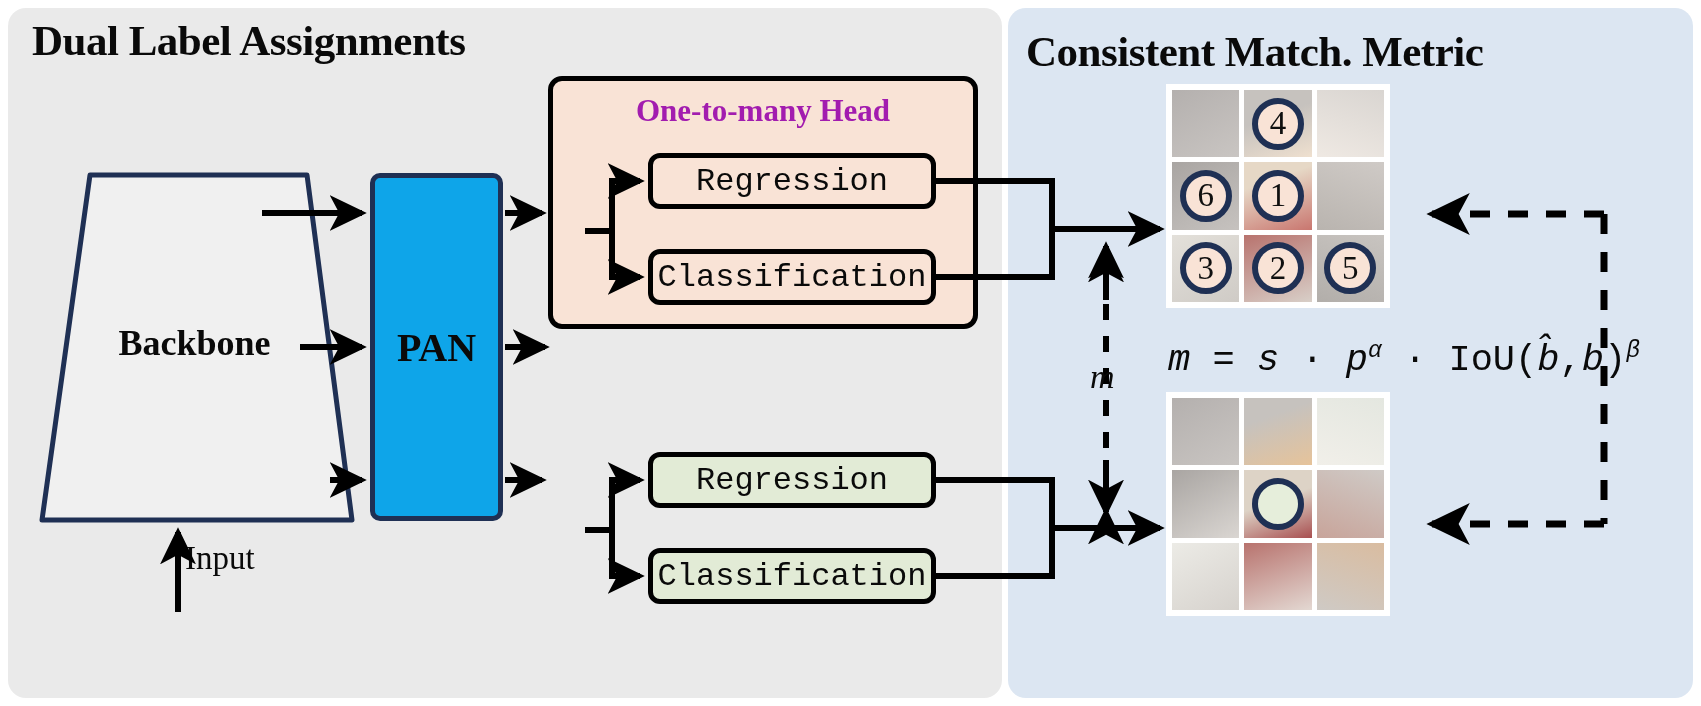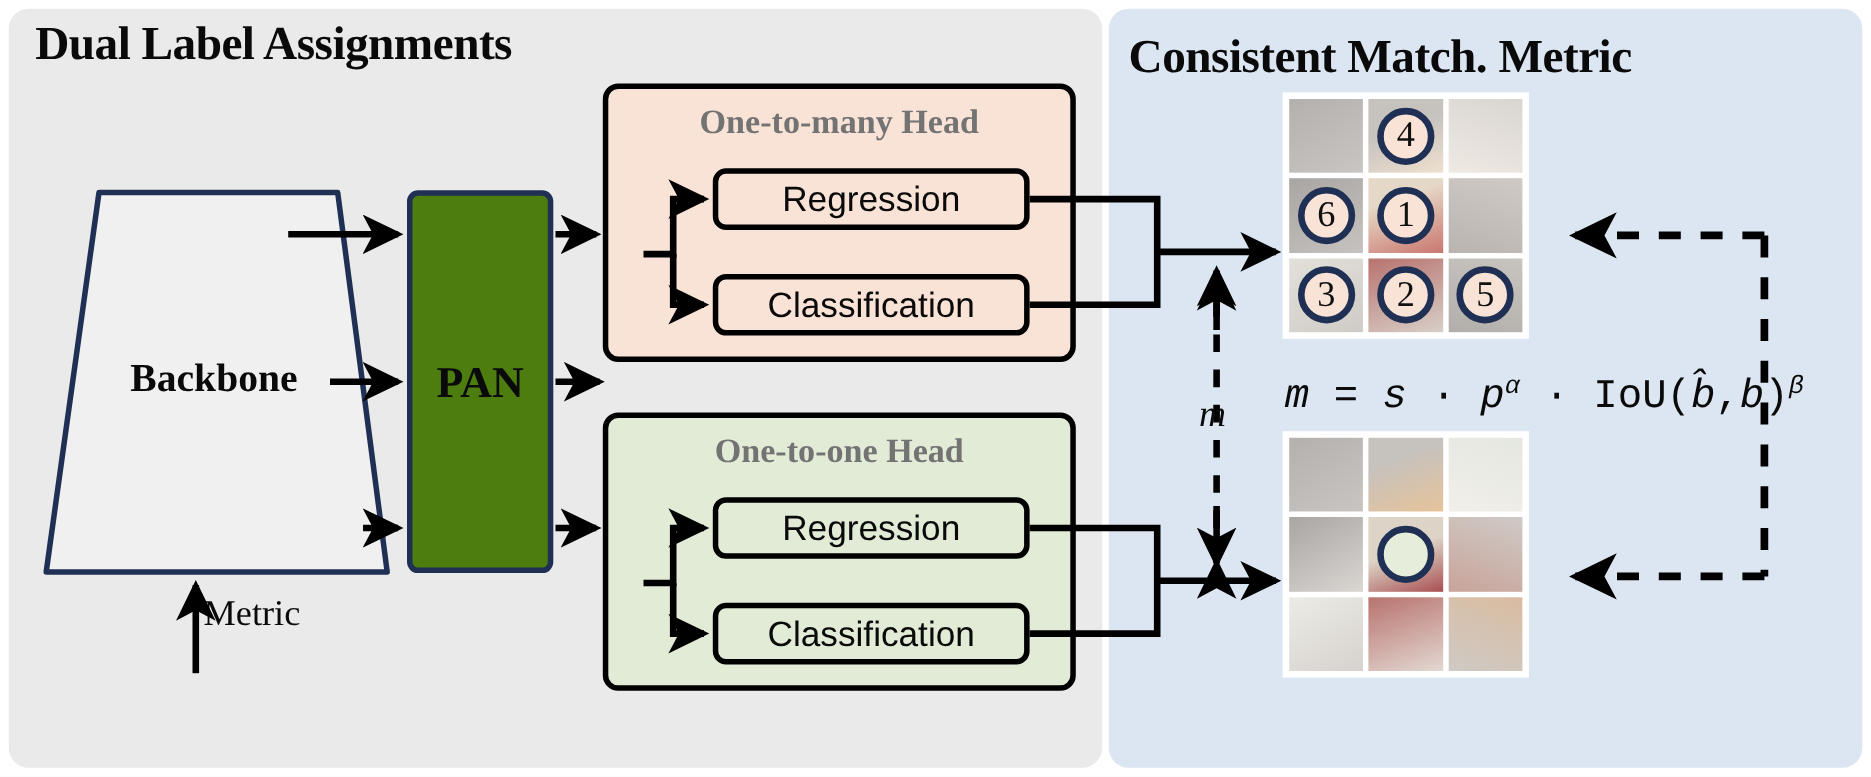--- a/index.html
+++ b/index.html
@@ -13,31 +13,31 @@
   .panel-title{position:absolute;font-weight:bold;color:#0a0a0a;
        font-family:"Liberation Serif",serif;letter-spacing:-0.5px;white-space:nowrap;}
   #left-title{left:32px;top:16px;font-size:43px;}
   #right-title{left:1026px;top:16px;font-size:43px;margin-top:11px;}
 
   
   .head-box{position:absolute;border:5px solid #000;border-radius:14px;box-sizing:border-box;}
   #otm-box{left:548px;top:76px;width:430px;height:253px;background:#f9e3d6;}
   #oto-box{left:548px;top:375px;width:430px;height:253px;background:#e2ebd6;}
   .head-title{position:absolute;left:0;right:0;top:12px;text-align:center;
-       font-weight:bold;font-size:31px;color:#737373;font-family:"Liberation Serif",serif;}
+       font-weight:bold;font-size:31px;color:#a21caf;font-family:"Liberation Serif",serif;}
 
   .sub-box{position:absolute;border:5px solid #000;border-radius:12px;box-sizing:border-box;
        display:flex;align-items:center;justify-content:center;
-       font-size:32px;color:#0a0a0a;font-family:Liberation Sans, sans-serif;background:inherit;}
+       font-size:32px;color:#0a0a0a;font-family:Liberation Mono, monospace;background:inherit;}
   .otm-sub{background:#f9e3d6;}
   .oto-sub{background:#e2ebd6;}
   #backbone-label{position:absolute;left:42px;top:322px;width:305px;text-align:center;
        font-size:36px;font-weight:bold;color:#0a0a0a;font-family:"Liberation Serif",serif;}
   #pan-box{position:absolute;left:370px;top:173px;width:133px;height:348px;
-       background:#4d7c0f;border:5px solid #1f3054;border-radius:10px;box-sizing:border-box;
+       background:#0ea5e9;border:5px solid #1f3054;border-radius:10px;box-sizing:border-box;
        display:flex;align-items:center;justify-content:center;}
   #pan-label{font-size:40px;font-weight:bold;color:#0a0a0a;font-family:"Liberation Serif",serif;}
   #input-label{position:absolute;left:185px;top:540px;font-size:33px;color:#0a0a0a;
        font-family:"Liberation Serif",serif;}
 
   
   .img-grid{position:absolute;background:#ffffff;padding:6px;box-sizing:border-box;
        display:grid;grid-template-columns:repeat(3,1fr);grid-template-rows:repeat(3,1fr);gap:5px;}
   #grid-top{left:1166px;top:84px;width:224px;height:224px;}
   #grid-bot{left:1166px;top:392px;width:224px;height:224px;}
@@ -72,31 +72,28 @@
 
   <svg class="overlay" id="backbone-svg">
     <polygon points="90,175 307,175 352,520 42,520" fill="#f0f0f0" stroke="#1f3054" stroke-width="5" stroke-linejoin="round"></polygon>
   </svg>
   <div id="backbone-label">Backbone</div>
 
   <div id="pan-box">
     <span id="pan-label">PAN</span>
   </div>
 
-  <div id="input-label">Metric</div>
+  <div id="input-label">Input</div>
 
   <div class="head-box" id="otm-box">
     <div class="head-title">One-to-many Head</div>
   </div>
   <div class="sub-box otm-sub" style="left:648px;top:153px;width:288px;height:56px;">Regression</div>
   <div class="sub-box otm-sub" style="left:648px;top:249px;width:288px;height:56px;">Classification</div>
 
-  <div class="head-box" id="oto-box">
-    <div class="head-title">One-to-one Head</div>
-  </div>
   <div class="sub-box oto-sub" style="left:648px;top:452px;width:288px;height:56px;">Regression</div>
   <div class="sub-box oto-sub" style="left:648px;top:548px;width:288px;height:56px;">Classification</div>
 
   <svg class="overlay" id="connector-svg">
     <defs>
       <marker id="ah" markerWidth="7" markerHeight="7" refX="5.4" refY="3" orient="auto">
         <path d="M0,0 L6.2,3 L0,6 L1.6,3 Z" fill="#000"></path>
       </marker>
       <marker id="ah2" markerWidth="7" markerHeight="7" refX="5.4" refY="3" orient="auto">
         <path d="M0,0 L6.2,3 L0,6 L1.6,3 Z" fill="#000"></path>

